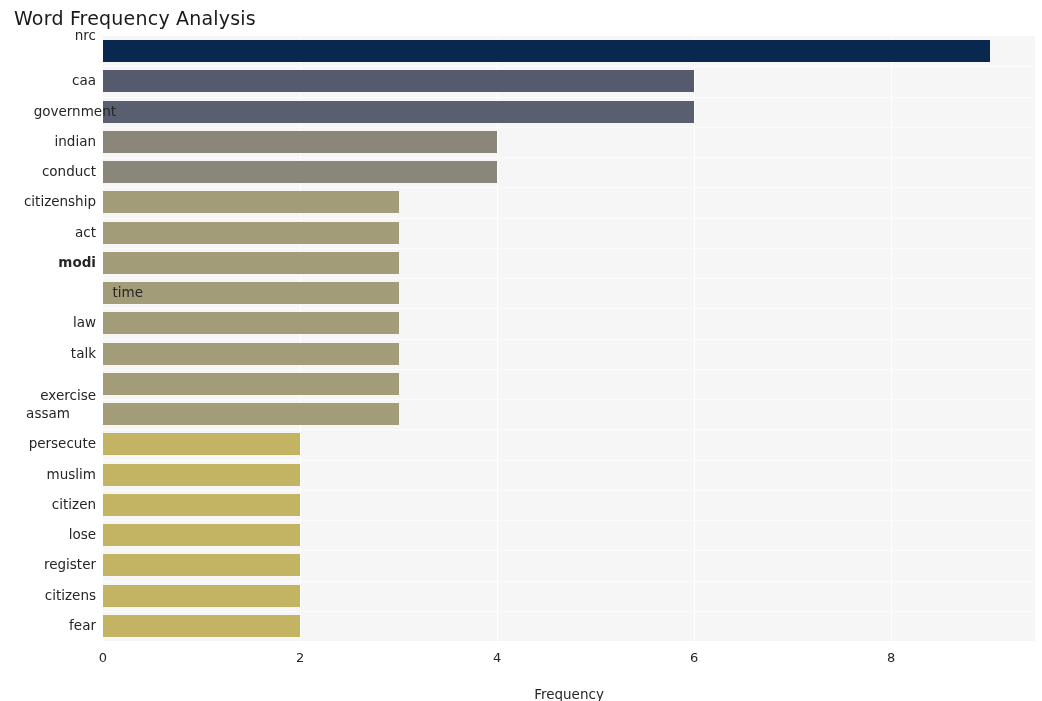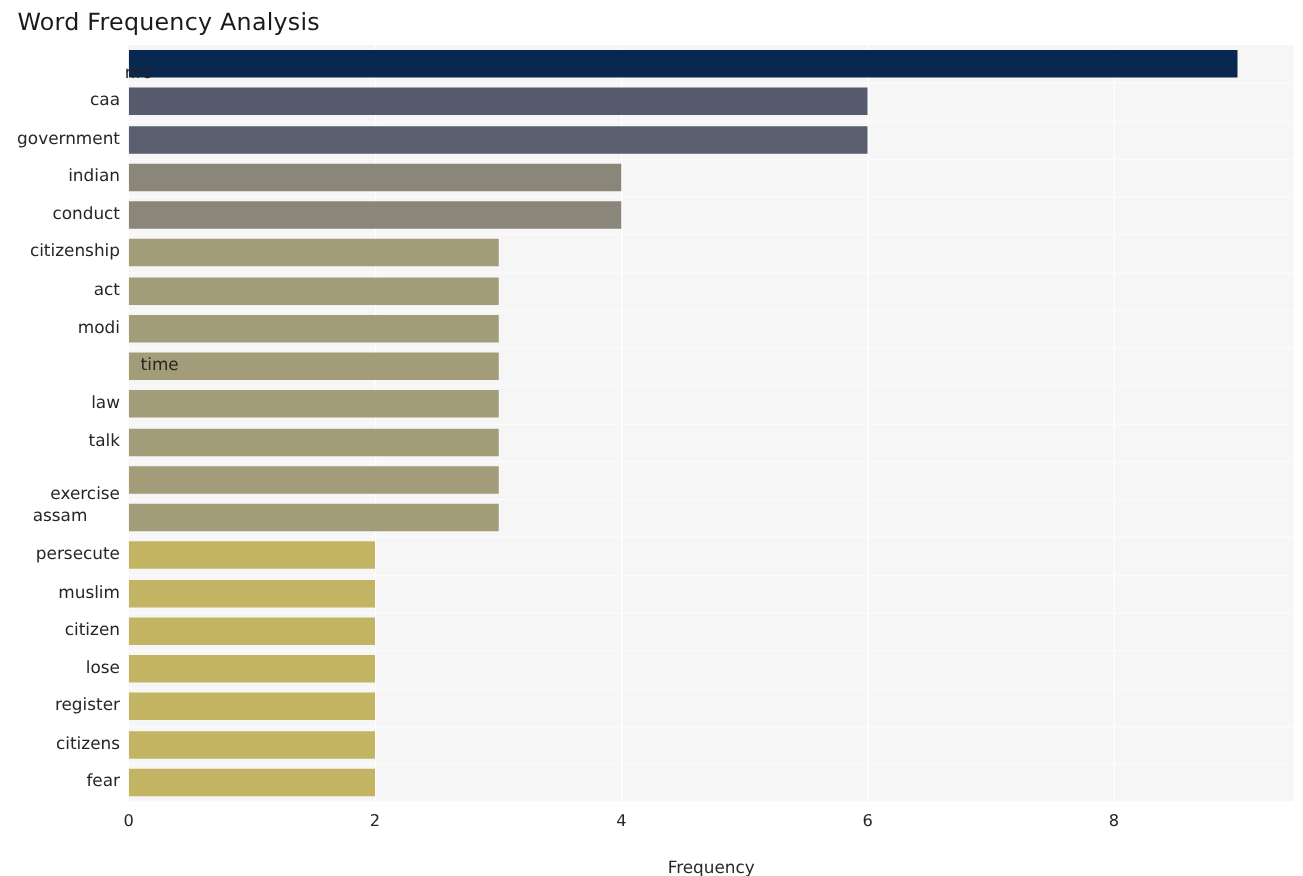--- a/index.html
+++ b/index.html
@@ -156,28 +156,28 @@
         <div class="bar" title="muslim: 2" style="width: 197.04px; top: 427.625px; background: rgb(195, 180, 100);"></div>
         <div class="bar" title="citizen: 2" style="width: 197.04px; top: 457.875px; background: rgb(195, 180, 100);"></div>
         <div class="bar" title="lose: 2" style="width: 197.04px; top: 488.125px; background: rgb(195, 180, 100);"></div>
         <div class="bar" title="register: 2" style="width: 197.04px; top: 518.375px; background: rgb(195, 180, 100);"></div>
         <div class="bar" title="citizens: 2" style="width: 197.04px; top: 548.625px; background: rgb(195, 180, 100);"></div>
         <div class="bar" title="fear: 2" style="width: 197.04px; top: 578.875px; background: rgb(195, 180, 100);"></div>
       </div>
   </div>
 
   <div id="ylabels">
-      <div class="ylabel" style="top: 50px; left: 0px; width: 96px; margin-left: 25px;">nrc</div>
+      <div class="ylabel" style="top: 27px; left: 0px; width: 96px;">nrc</div>
       <div class="ylabel" style="top: 72.375px; left: 0px; width: 96px;">caa</div>
-      <div class="ylabel" style="top: 102.625px; left: 0px; width: 96px;">government</div>
+      <div class="ylabel" style="top: 102.625px; left: 0px; width: 96px; padding-left: 20px;">government</div>
       <div class="ylabel" style="top: 132.875px; left: 0px; width: 96px;">indian</div>
       <div class="ylabel" style="top: 163.125px; left: 0px; width: 96px;">conduct</div>
       <div class="ylabel" style="top: 193.375px; left: 0px; width: 96px;">citizenship</div>
       <div class="ylabel" style="top: 223.625px; left: 0px; width: 96px;">act</div>
-      <div class="ylabel" style="top: 253.875px; left: 0px; width: 96px;">modi</div>
+      <div class="ylabel" style="top: 253.875px; left: 0px; width: 96px; font-weight: bold;">modi</div>
       <div class="ylabel" style="top: 284.125px; left: 0px; width: 96px; padding-left: 47px;">time</div>
       <div class="ylabel" style="top: 314.375px; left: 0px; width: 96px;">law</div>
       <div class="ylabel" style="top: 344.625px; left: 0px; width: 96px;">talk</div>
       <div class="ylabel" style="top: 374.875px; left: 0px; width: 96px; margin-top: 12px;">exercise</div>
       <div class="ylabel" style="top: 405.125px; left: 0px; width: 96px; text-align: center;">assam</div>
       <div class="ylabel" style="top: 435.375px; left: 0px; width: 96px;">persecute</div>
       <div class="ylabel" style="top: 465.625px; left: 0px; width: 96px;">muslim</div>
       <div class="ylabel" style="top: 495.875px; left: 0px; width: 96px;">citizen</div>
       <div class="ylabel" style="top: 526.125px; left: 0px; width: 96px;">lose</div>
       <div class="ylabel" style="top: 556.375px; left: 0px; width: 96px;">register</div>

